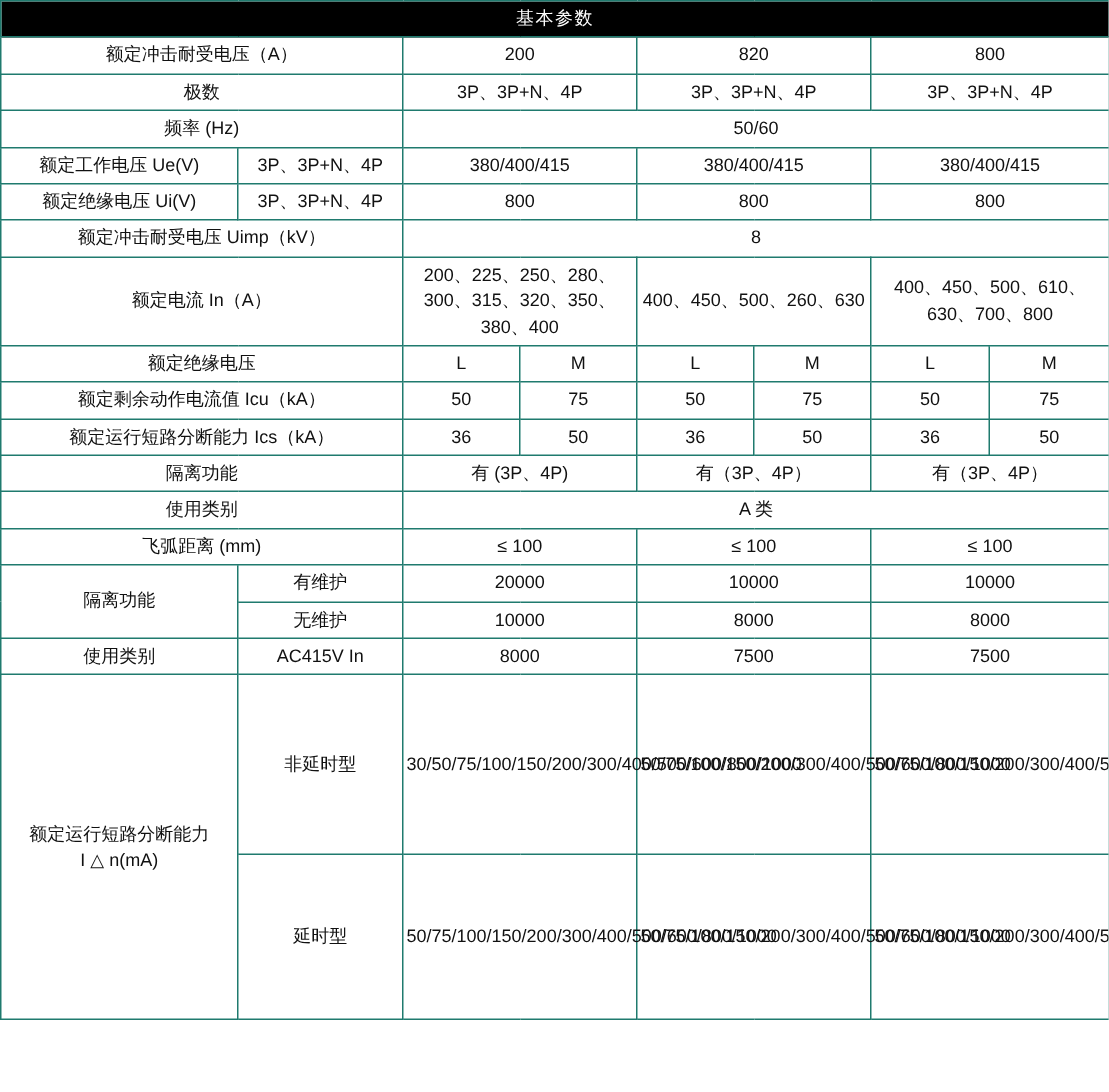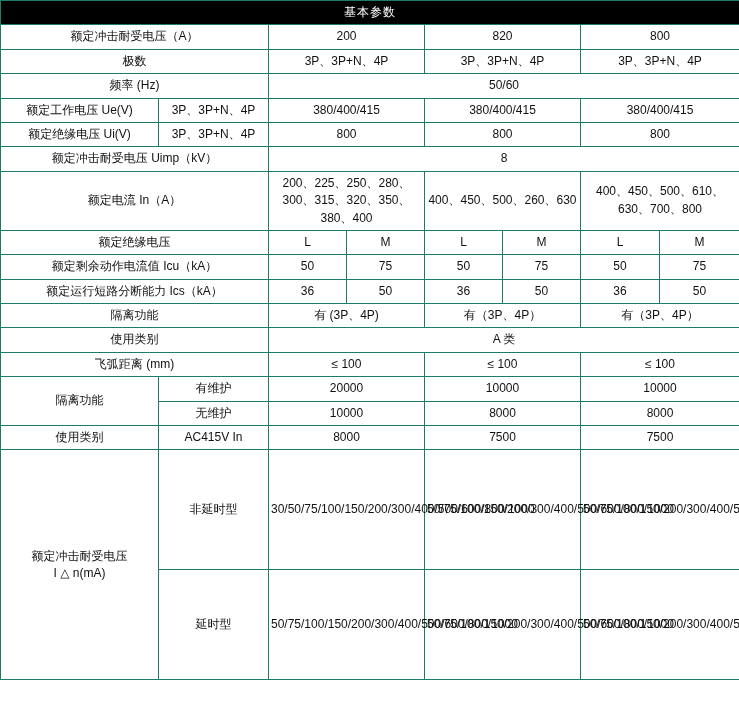--- a/index.html
+++ b/index.html
@@ -171,21 +171,21 @@
   <tr>
     <td class="lbl">使用类别</td>
     <td class="small">AC415V  In</td>
     <td colspan="2">8000</td>
     <td colspan="2">7500</td>
     <td colspan="2">7500</td>
   </tr>
 
   <tr>
     <td rowspan="2" class="lbl">
-      <div>额定冲击耐受电压</div>
+      <div>额定运行短路分断能力</div>
       <div>I △ n(mA)</div>
     </td>
     <td>非延时型</td>
     <td colspan="2" class="multi pad-cell" style="height:120px">30/50/75/100/150/200/300/400/500/600/800/1000</td>
     <td colspan="2" class="multi pad-cell">50/75/100/150/200/300/400/500/600/800/1000</td>
     <td colspan="2" class="multi pad-cell">50/75/100/150/200/300/400/500/600/800/1000</td>
   </tr>
 
   <tr>
     <td>延时型</td>

